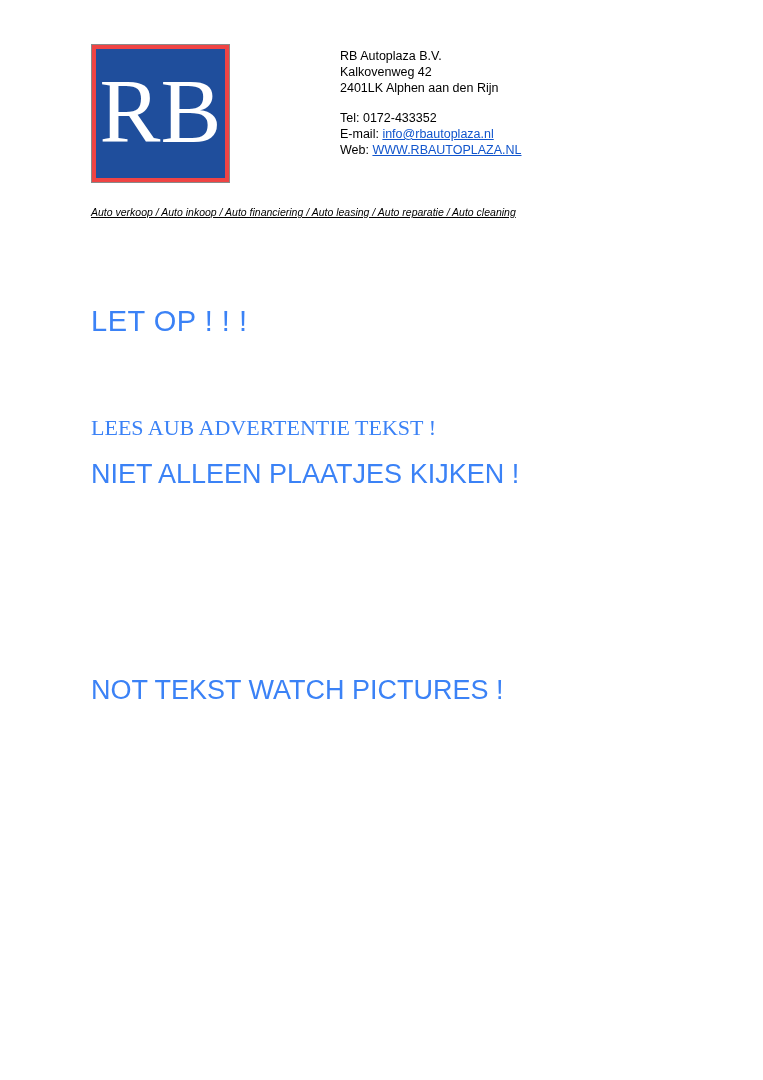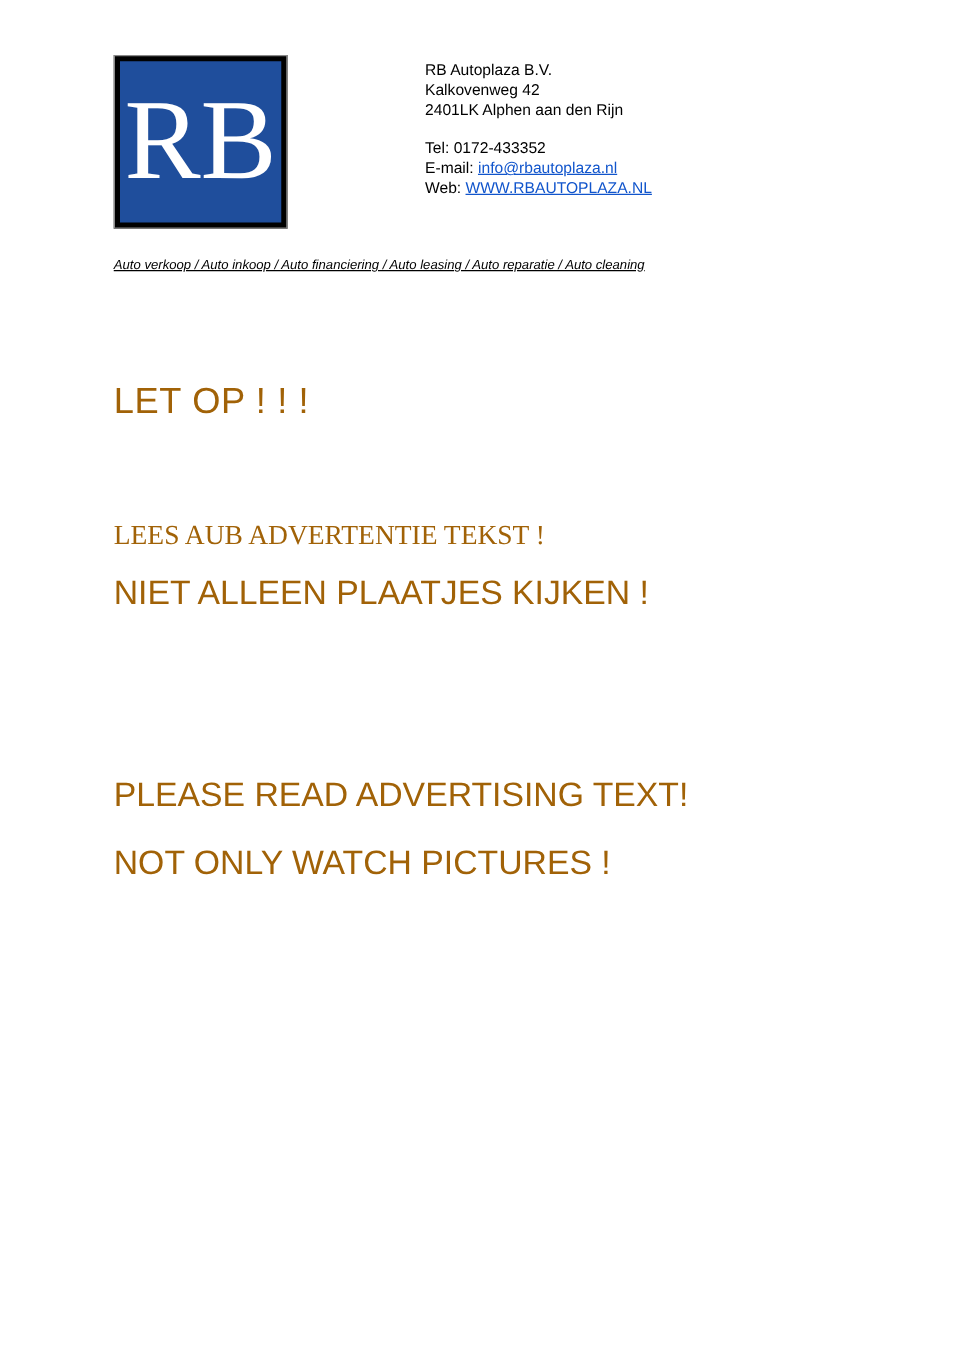--- a/index.html
+++ b/index.html
@@ -30,21 +30,21 @@
     left: 91px;
     width: 620px;
     display: flex;
     align-items: flex-start;
   }
 
   .logo-box {
     width: 139px;
     height: 139px;
     border: 1px solid #8a8a8a;
-    background: #000000;
+    background: #ef4444;
     box-sizing: border-box;
     padding: 4px;
     flex: 0 0 auto;
   }
   .logo-inner {
     width: 100%;
     height: 100%;
     background: #1f4e9c;
     position: relative;
     display: block;
@@ -83,21 +83,21 @@
     font-weight: normal;
     text-decoration: underline;
     color: #000;
     white-space: nowrap;
   }
 
   
   .msg {
     position: absolute;
     left: 91px;
-    color: #a16207;
+    color: #3b82f6;
     font-weight: normal;
     white-space: nowrap;
   }
   .msg-letop {
     top: 305px;
     font-size: 29px;
     letter-spacing: 0.5px;
   }
   .msg-nl1 {
     top: 415px;
@@ -143,16 +143,15 @@
       <div class="line"><span>Web: </span><a class="link" href="#">WWW.RBAUTOPLAZA.NL</a></div>
     </div>
 
   </div>
 
   <div class="services">Auto verkoop / Auto inkoop / Auto financiering / Auto leasing / Auto reparatie / Auto cleaning</div>
 
   <div class="msg msg-letop">LET OP ! ! !</div>
   <div class="msg msg-nl1">LEES AUB ADVERTENTIE TEKST !</div>
   <div class="msg msg-nl2">NIET ALLEEN PLAATJES KIJKEN !</div>
-  <div class="msg msg-en1">PLEASE READ ADVERTISING TEXT!</div>
-  <div class="msg msg-en2">NOT ONLY WATCH PICTURES !</div>
+  <div class="msg msg-en2">NOT TEKST WATCH PICTURES !</div>
 
 </div>
 
 </body></html>

